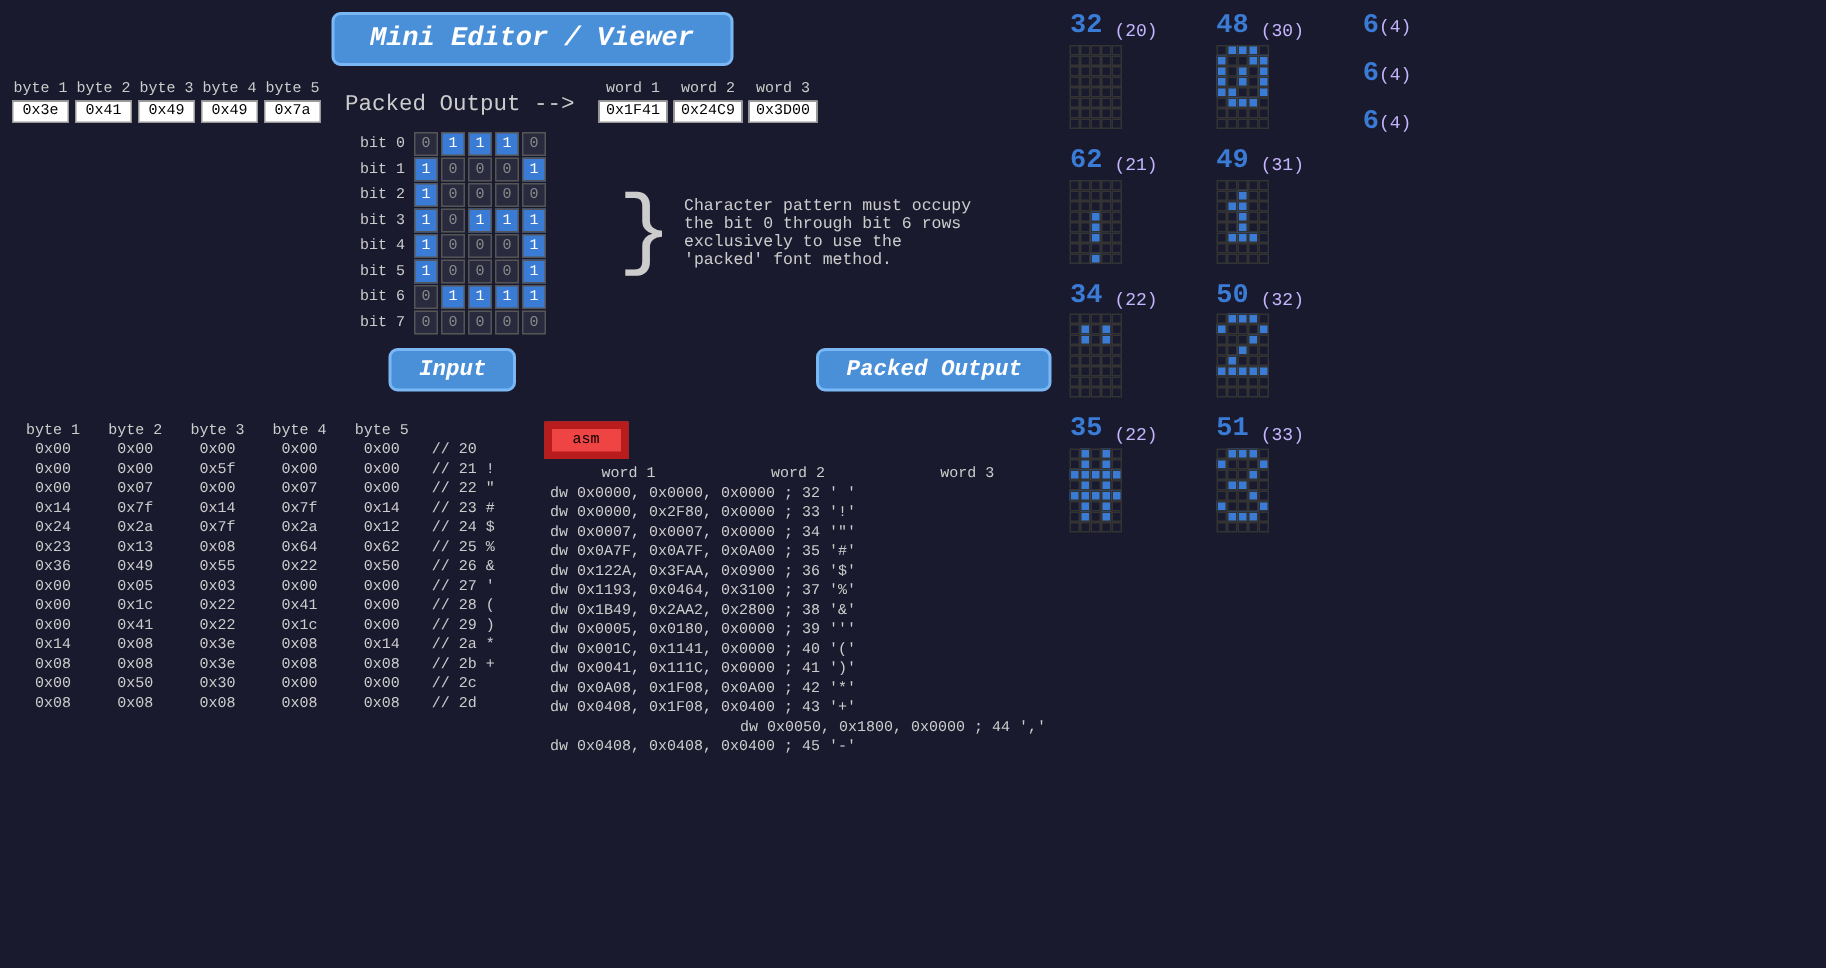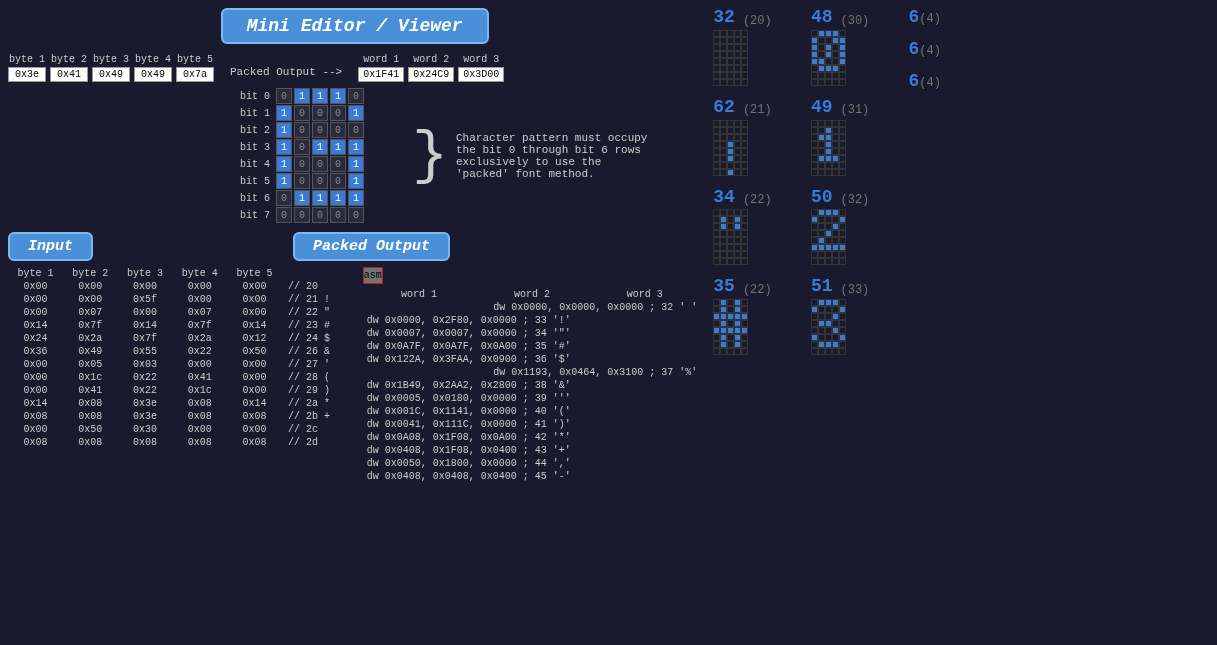--- a/index.html
+++ b/index.html
@@ -80,21 +80,21 @@
       color: black;
       padding: 1px 4px;
       border: 1px solid #999;
       font-size: 10px;
       min-width: 38px;
       text-align: center;
     }
 
     .packed-arrow {
       color: #ccc;
-      font-size: 11px;
+      font-size: 15px;
       padding: 0 8px;
       align-self: flex-end;
       padding-bottom: 4px;
     }
 
     .word-group {
       display: flex;
       gap: 4px;
     }
 
@@ -162,21 +162,22 @@
       font-size: 11px;
       color: #ccc;
       max-width: 200px;
     }
 
     
     .section-labels {
       display: flex;
       align-items: center;
       gap: 200px;
-      margin-bottom: 6px;
+      margin-bottom: 20px;
+      justify-content: flex-end;
     }
 
     .section-box {
       display: inline-block;
       background: #4a90d9;
       border: 2px solid #7ab8f5;
       border-radius: 6px;
       padding: 4px 18px;
     }
 
@@ -218,47 +219,47 @@
       padding: 1px 4px;
       white-space: nowrap;
     }
 
     .data-table td.comment {
       text-align: left;
       padding-left: 6px;
     }
 
     .asm-tab {
-      background: #737373;
+      background: #ef4444;
       color: black;
-      padding: 2px 0;
+      padding: 2px 14px;
       font-size: 10px;
       display: inline-block;
       margin-bottom: 4px;
-      border: 1px solid #b91c1c;
+      border: 5px solid #b91c1c;
     }
 
     
     .char-column {
       display: flex;
       flex-direction: column;
       gap: 4px;
       width: 110px;
     }
 
     .char-number {
       font-size: 18px;
       font-weight: bold;
       color: #3a7bd5;
       line-height: 1.1;
     }
 
     .char-code {
       font-size: 12px;
-      color: #737373;
+      color: #c4b5fd;
       line-height: 1.1;
     }
 
     .char-grid {
       display: grid;
       gap: 0;
     }
 
     .char-pixel {
       width: 7px;
@@ -479,20 +480,28 @@
               </tr>
               <tr>
                 <td>0x24</td>
                 <td>0x2a</td>
                 <td>0x7f</td>
                 <td>0x2a</td>
                 <td>0x12</td>
                 <td class="comment">// 24 $</td>
               </tr>
               <tr>
+                <td>0x23</td>
+                <td>0x13</td>
+                <td>0x08</td>
+                <td>0x64</td>
+                <td>0x62</td>
+                <td class="comment">// 25 %</td>
+              </tr>
+              <tr>
                 <td>0x36</td>
                 <td>0x49</td>
                 <td>0x55</td>
                 <td>0x22</td>
                 <td>0x50</td>
                 <td class="comment">// 26 &amp;</td>
               </tr>
               <tr>
                 <td>0x00</td>
                 <td>0x05</td>
@@ -558,57 +567,57 @@
         <table class="data-table" id="output-table">
           <thead>
             <tr>
               <th>word 1</th>
               <th>word 2</th>
               <th>word 3</th>
             </tr>
           </thead>
           <tbody id="output-tbody">
           <tr>
-                <td colspan="3" style="text-align: right;">dw 0x0000, 0x0000, 0x0000 ; 32 ' '</td>
+                <td colspan="3" style="text-align: left;">dw 0x0000, 0x0000, 0x0000 ; 32 ' '</td>
               </tr>
               <tr>
                 <td colspan="3" style="text-align: left;">dw 0x0000, 0x2F80, 0x0000 ; 33 '!'</td>
               </tr>
               <tr>
                 <td colspan="3" style="text-align: left;">dw 0x0007, 0x0007, 0x0000 ; 34 '"'</td>
               </tr>
               <tr>
                 <td colspan="3" style="text-align: left;">dw 0x0A7F, 0x0A7F, 0x0A00 ; 35 '#'</td>
               </tr>
               <tr>
                 <td colspan="3" style="text-align: left;">dw 0x122A, 0x3FAA, 0x0900 ; 36 '$'</td>
               </tr>
               <tr>
-                <td colspan="3" style="text-align: right; font-family: Liberation Mono, monospace;">dw 0x1193, 0x0464, 0x3100 ; 37 '%'</td>
+                <td colspan="3" style="text-align: left; font-family: Liberation Mono, monospace;">dw 0x1193, 0x0464, 0x3100 ; 37 '%'</td>
               </tr>
               <tr>
                 <td colspan="3" style="text-align: left; margin-left: 40px;">dw 0x1B49, 0x2AA2, 0x2800 ; 38 '&amp;'</td>
               </tr>
               <tr>
                 <td colspan="3" style="text-align: left;">dw 0x0005, 0x0180, 0x0000 ; 39 '''</td>
               </tr>
               <tr>
                 <td colspan="3" style="text-align: left;">dw 0x001C, 0x1141, 0x0000 ; 40 '('</td>
               </tr>
               <tr>
                 <td colspan="3" style="text-align: left;">dw 0x0041, 0x111C, 0x0000 ; 41 ')'</td>
               </tr>
               <tr>
                 <td colspan="3" style="text-align: left;">dw 0x0A08, 0x1F08, 0x0A00 ; 42 '*'</td>
               </tr>
               <tr>
                 <td colspan="3" style="text-align: left;">dw 0x0408, 0x1F08, 0x0400 ; 43 '+'</td>
               </tr>
               <tr>
-                <td colspan="3" style="text-align: left;">dw 0x0050, 0x1800, 0x0000 ; 44 ','</td>
+                <td colspan="3" style="text-align: right;">dw 0x0050, 0x1800, 0x0000 ; 44 ','</td>
               </tr>
               <tr>
                 <td colspan="3" style="text-align: left;">dw 0x0408, 0x0408, 0x0400 ; 45 '-'</td>
               </tr>
             </tbody>
         </table>
       </div>
     </div>
 
   </div>

